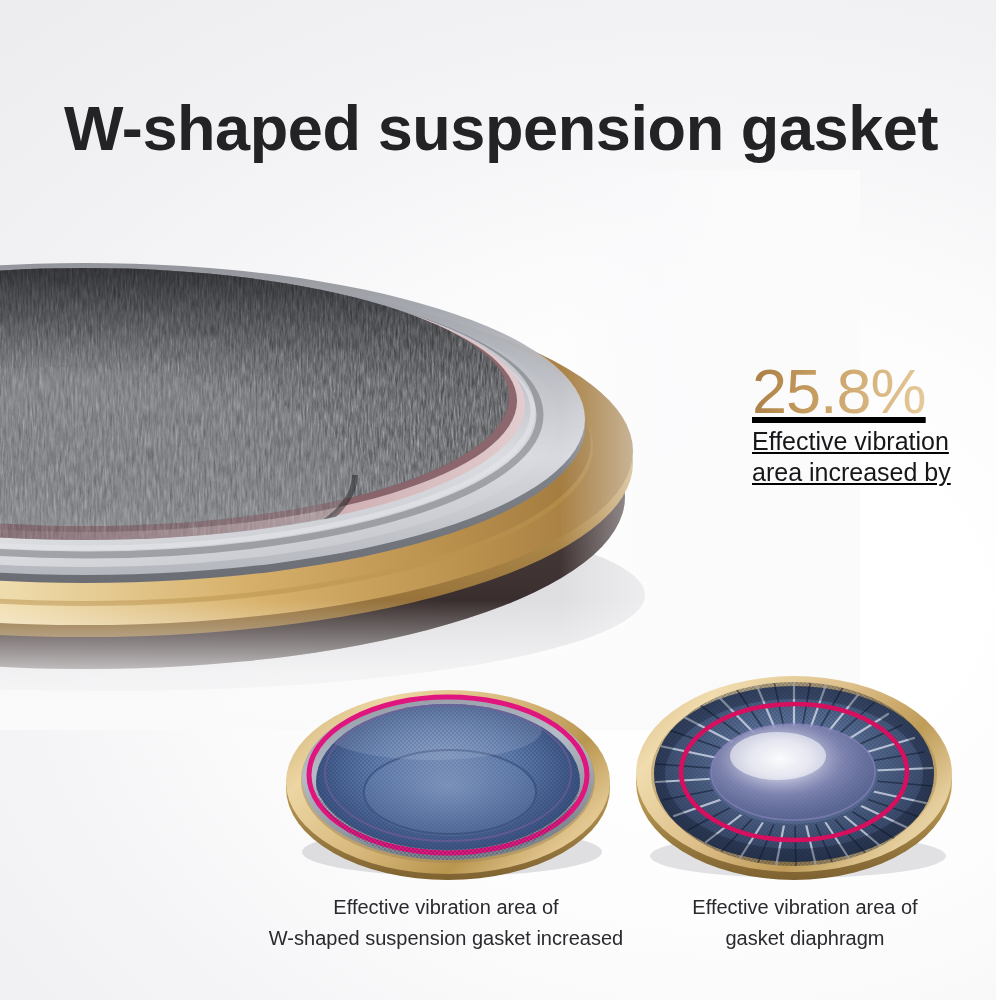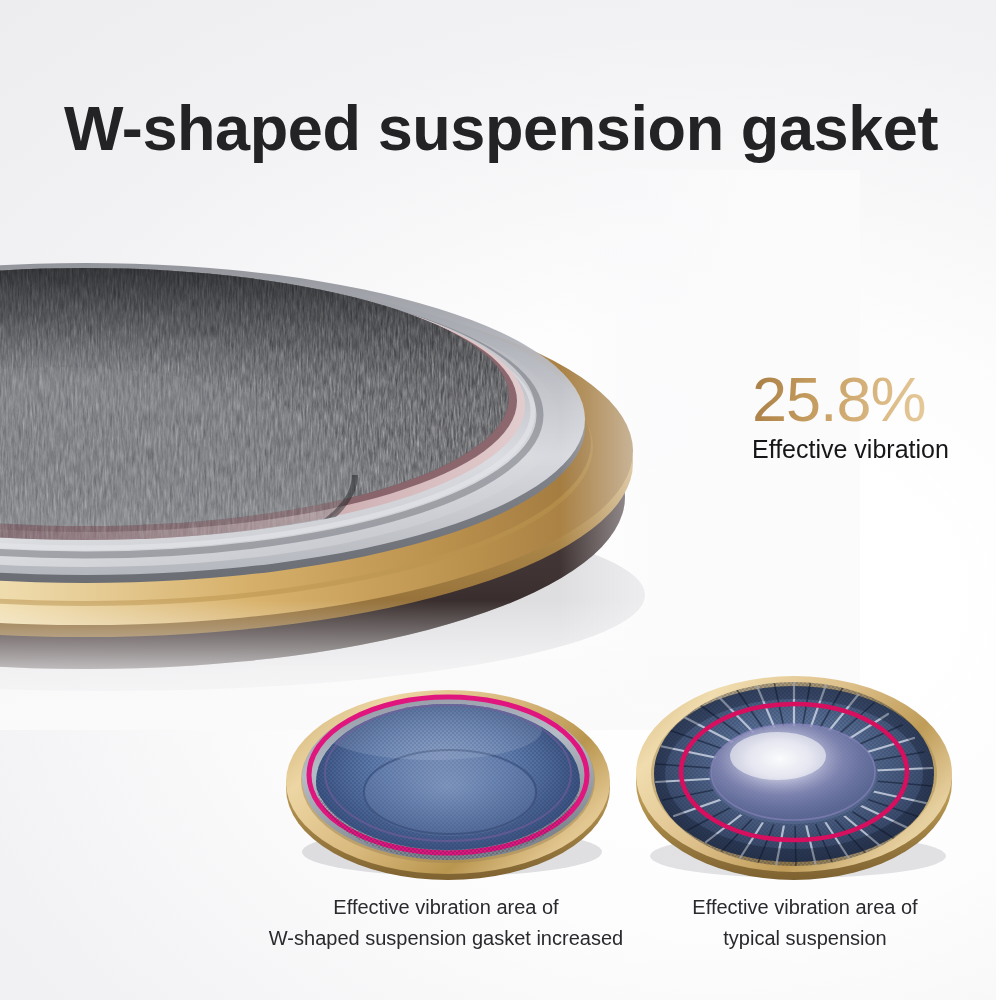--- a/index.html
+++ b/index.html
@@ -75,22 +75,23 @@
     width: 760px;
     height: 130px;
     background: linear-gradient(180deg, rgba(250,250,251,0) 0%, rgba(250,250,251,0.75) 55%, #fafafb 100%);
     pointer-events: none;
   }
 
   
   .stat-block {
     position: absolute;
     left: 752px;
-    top: 364px;
+    top: 356px;
     width: 232px;
+    text-decoration: underline;
   }
   .stat-value {
     font-size: 63px;
     line-height: 70px;
     font-weight: 400;
     letter-spacing: -1px;
     background: linear-gradient(100deg, #a87d44 0%, #c49b5e 26%, #dcbb86 58%, #e8cd9f 78%, #d3ae76 100%);
     -webkit-background-clip: text;
     background-clip: text;
     color: transparent;
@@ -285,20 +286,21 @@
     </svg>
   </div>
 
   <div class="hero-fade-right"></div>
   <div class="hero-fade-bottom"></div>
 
   <div class="stat-block">
     <div class="stat-value">25.8%</div>
     <div class="stat-caption">
       <span>Effective vibration</span><br>
+      <span>area increased by</span>
     </div>
   </div>
 
   <div class="compare">
 
     <div class="disc disc-left">
       <svg viewBox="0 0 332 212" width="332" height="212" aria-hidden="true">
         <defs>
           <linearGradient id="lGold" x1="0" y1="0" x2="1" y2="0.6">
             <stop offset="0%" stop-color="#c9a768"></stop>
@@ -476,17 +478,17 @@
       </svg>
     </div>
 
     <div class="caption caption-left">
       <span class="line">Effective vibration area of</span>
       <span class="line">W-shaped suspension gasket increased</span>
     </div>
 
     <div class="caption caption-right">
       <span class="line">Effective vibration area of</span>
-      <span class="line">typical suspension</span>
+      <span class="line">gasket diaphragm</span>
     </div>
 
   </div>
 </div>
 
 </body></html>

